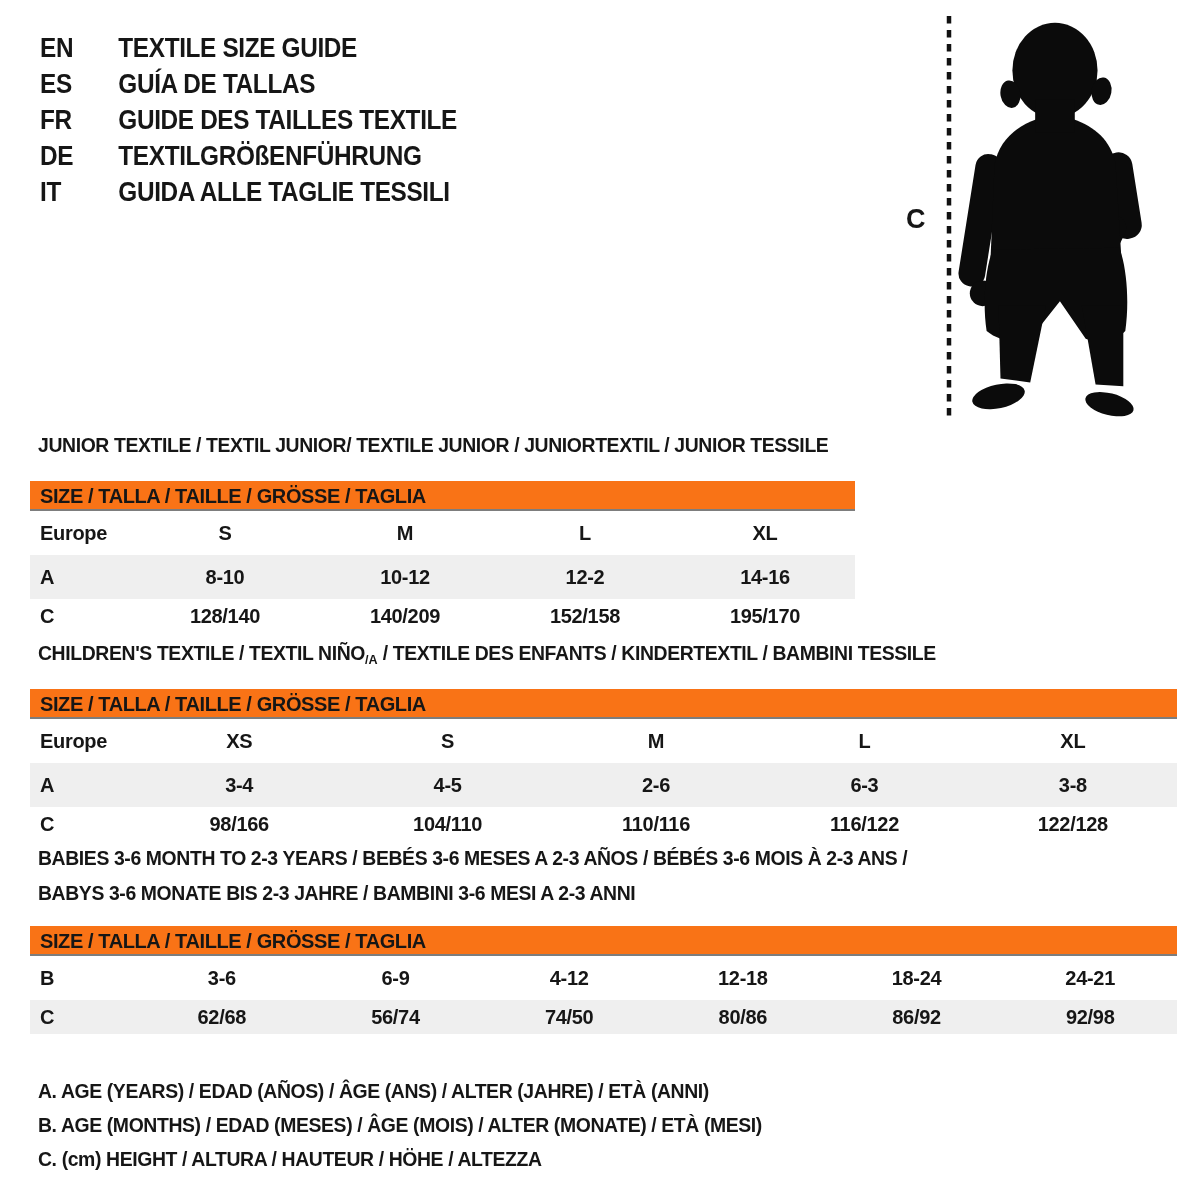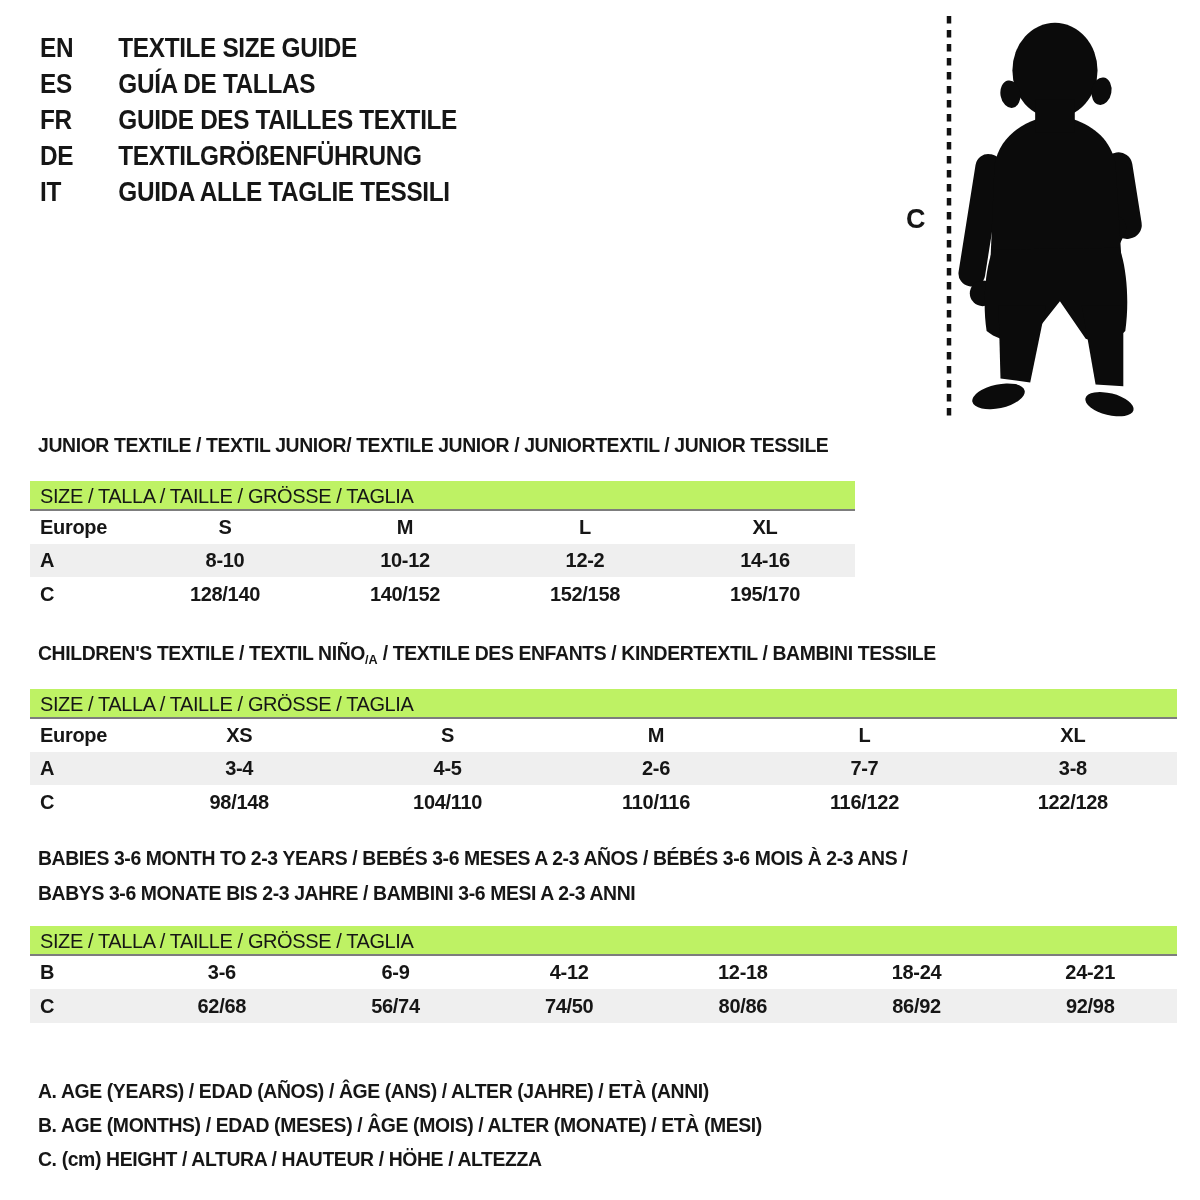--- a/index.html
+++ b/index.html
@@ -31,25 +31,25 @@
   .section-title{
     position:absolute;left:38px;
     font-weight:700;font-size:20px;letter-spacing:-0.4px;white-space:nowrap;
     transform:scaleX(0.97);transform-origin:left top;
   }
   .sub-a{font-size:13px;vertical-align:-4px;letter-spacing:0;}
   
   .size-table{position:absolute;left:30px;}
   .size-bar{
     height:30px;line-height:30px;
-    background:#bef264;border-bottom:2px solid #7d7d7d;
-    font-weight:400;font-size:20px;letter-spacing:-0.4px;
+    background:#f97316;border-bottom:2px solid #7d7d7d;
+    font-weight:700;font-size:20px;letter-spacing:-0.4px;
     padding-left:10px;box-sizing:border-box;
   }
-  .t-row{display:flex;align-items:center;height:33px;font-weight:700;font-size:20px;letter-spacing:-0.3px;}
+  .t-row{display:flex;align-items:center;height:44px;font-weight:700;font-size:20px;letter-spacing:-0.3px;}
   .t-row.alt{background:#efefef;}
   .t-label{width:105px;flex:0 0 105px;padding-left:10px;box-sizing:border-box;}
   .t-cell{flex:1;text-align:center;}
   
   .legend{
     position:absolute;left:38px;top:1074px;
     font-weight:700;font-size:20px;letter-spacing:-0.4px;line-height:34px;
     white-space:nowrap;
     transform:scaleX(0.97);transform-origin:left top;
   }
@@ -127,21 +127,21 @@
   <div class="t-row alt">
     <span class="t-label">A</span>
     <span class="t-cell">8-10</span>
     <span class="t-cell">10-12</span>
     <span class="t-cell">12-2</span>
     <span class="t-cell">14-16</span>
   </div>
   <div class="t-row" style="height:35px;">
     <span class="t-label">C</span>
     <span class="t-cell">128/140</span>
-    <span class="t-cell">140/152</span>
+    <span class="t-cell">140/209</span>
     <span class="t-cell">152/158</span>
     <span class="t-cell">195/170</span>
   </div>
 </div>
 
 <div class="section-title" style="top:642px;"><span>CHILDREN'S TEXTILE / TEXTIL NIÑO</span><span class="sub-a">/A</span><span> / TEXTILE DES ENFANTS / KINDERTEXTIL / BAMBINI TESSILE</span></div>
 
 <div class="size-table" style="top:689px;width:1147px;">
   <div class="size-bar">SIZE / TALLA / TAILLE / GRÖSSE / TAGLIA</div>
   <div class="t-row">
@@ -150,26 +150,26 @@
     <span class="t-cell">S</span>
     <span class="t-cell">M</span>
     <span class="t-cell">L</span>
     <span class="t-cell">XL</span>
   </div>
   <div class="t-row alt">
     <span class="t-label">A</span>
     <span class="t-cell">3-4</span>
     <span class="t-cell">4-5</span>
     <span class="t-cell">2-6</span>
-    <span class="t-cell">7-7</span>
+    <span class="t-cell">6-3</span>
     <span class="t-cell">3-8</span>
   </div>
   <div class="t-row" style="height:35px;">
     <span class="t-label">C</span>
-    <span class="t-cell">98/148</span>
+    <span class="t-cell">98/166</span>
     <span class="t-cell">104/110</span>
     <span class="t-cell">110/116</span>
     <span class="t-cell">116/122</span>
     <span class="t-cell">122/128</span>
   </div>
 </div>
 
 <div class="section-title" style="top:847px;">BABIES 3-6 MONTH TO 2-3 YEARS / BEBÉS 3-6 MESES A 2-3 AÑOS / BÉBÉS 3-6 MOIS À 2-3 ANS /</div>
 <div class="section-title" style="top:882px;">BABYS 3-6 MONATE BIS 2-3 JAHRE / BAMBINI 3-6 MESI A 2-3 ANNI</div>
 

